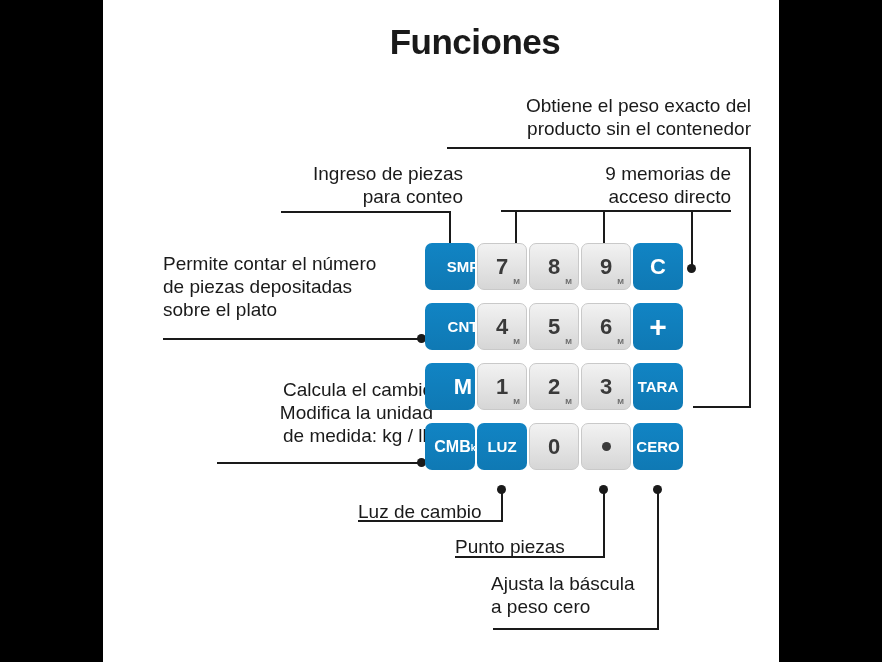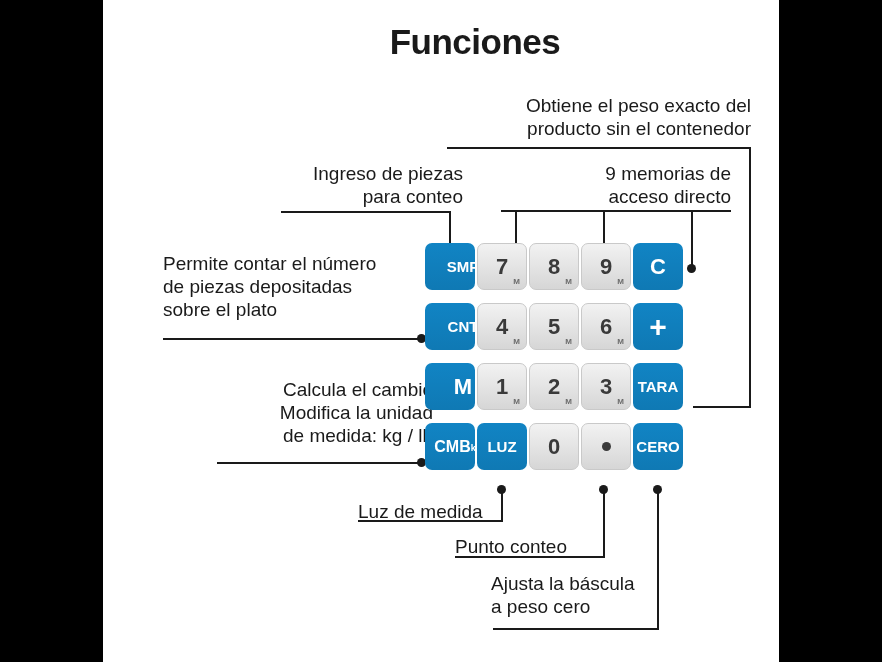--- a/index.html
+++ b/index.html
@@ -154,23 +154,23 @@
 para conteo</div>
 
     <div class="ann left" style="left:60px; top:252px; width:270px;">Permite contar el número
 de piezas depositadas
 sobre el plato</div>
 
     <div class="ann right" style="left:60px; top:378px; width:270px;">Calcula el cambio
 Modifica la unidad
 de medida: kg / lb</div>
 
-    <div class="ann left" style="left:255px; top:500px; width:230px;">Luz de medida</div>
-
-    <div class="ann left" style="left:352px; top:535px; width:230px;">Punto conteo</div>
+    <div class="ann left" style="left:255px; top:500px; width:230px;">Luz de cambio</div>
+
+    <div class="ann left" style="left:352px; top:535px; width:230px;">Punto piezas</div>
 
     <div class="ann left" style="left:388px; top:572px; width:250px;">Ajusta la báscula
 a peso cero</div>
 
     <div class="line hline" style="left:344px; top:147px; width:304px;"></div>
     <div class="line vline" style="left:646px; top:147px; height:260px;"></div>
     <div class="line hline" style="left:590px; top:406px; width:58px;"></div>
 
     <div class="line hline" style="left:398px; top:210px; width:230px;"></div>
     <div class="line vline" style="left:412px; top:210px; height:58px;"></div>

